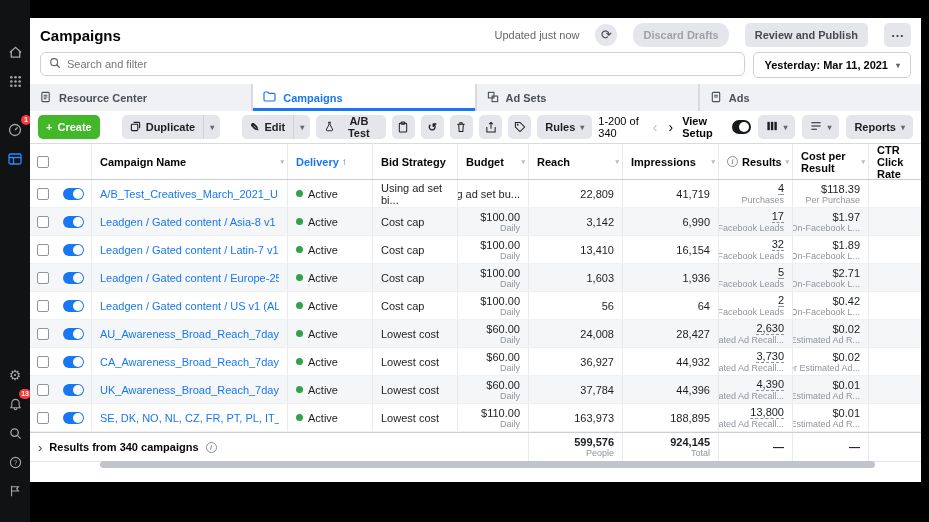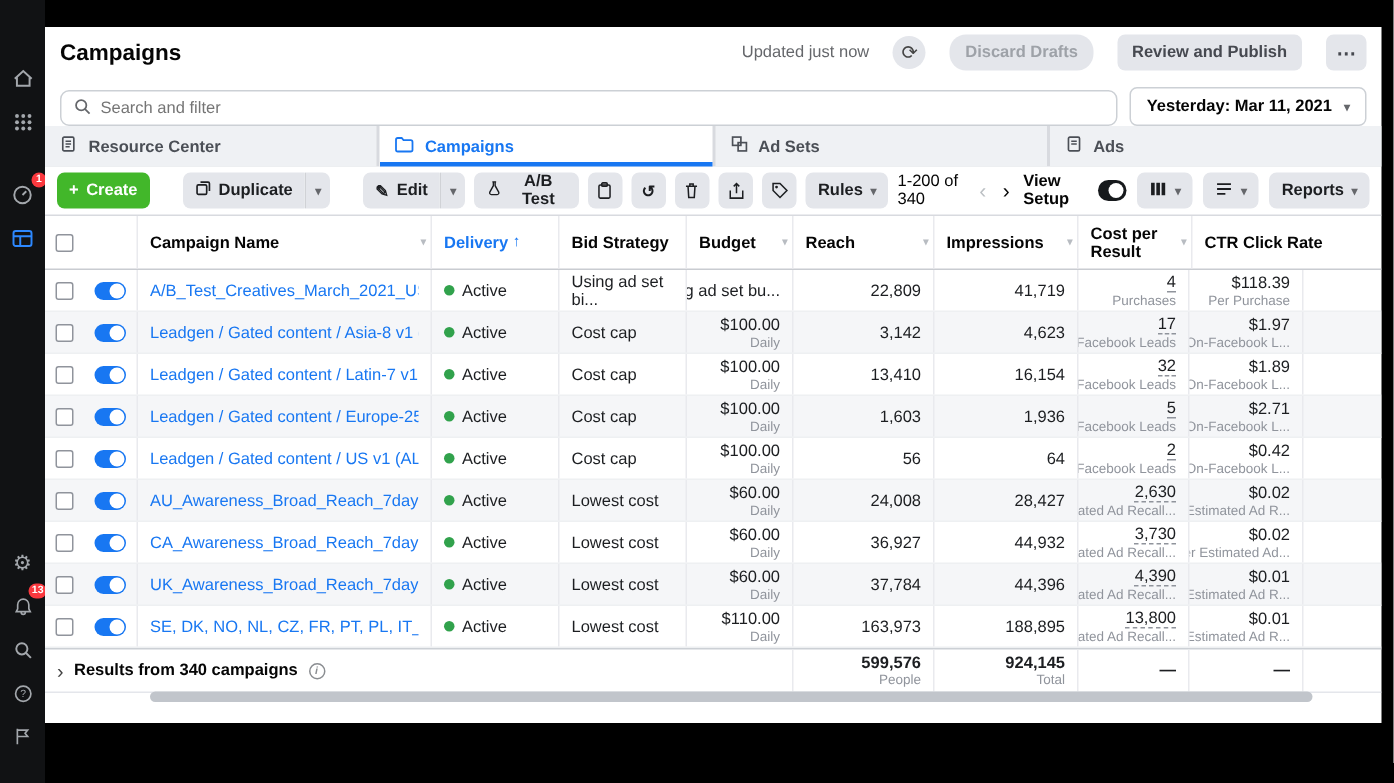--- a/index.html
+++ b/index.html
@@ -30,21 +30,21 @@
   .topbar-right { margin-left:auto; display:flex; align-items:center; gap:16px; }
   .updated { color:#65676b; font-size:11px; }
   .round-btn { width:22px; height:22px; border-radius:50%; border:none; background:#e4e6eb; color:#444;
                font-size:13px; line-height:20px; }
   .btn { background:#e4e6eb; border:none; border-radius:5px; height:24px; padding:0 10px;
          font-size:11px; font-weight:bold; color:#464950; display:inline-flex; align-items:center; gap:5px; }
   .btn.muted { color:#9ea2a8;border-radius:11px; }
   .btn.sq { padding:0 7px; font-size:13px; }
 
   
-  .searchrow { height:32px; display:flex; align-items:flex-end; gap:8px; padding:0 10px; }
+  .searchrow { height:32px; display:flex; align-items:flex-start; gap:8px; padding:0 10px; }
   .searchbox { flex:1; height:24px; border:1px solid #ccd0d5; border-radius:6px; display:flex;
                align-items:center; gap:6px; padding:0 8px; color:#65676b; }
   .searchbox input { border:none; outline:none; flex:1; font-size:11px; color:#1c1e21; background:transparent; }
   .datepicker { height:26px; border:1px solid #ccd0d5; border-radius:5px; background:#fff;
                 font-size:11px; font-weight:bold; color:#050505; padding:10px 10px;
                 display:inline-flex; align-items:center; gap:8px; }
   .caret { font-size:8px; color:#65676b; }
 
   
   .tabs { height:27px; display:flex; background:#d8dadf; gap:2px; }
@@ -378,20 +378,25 @@
             <span class="sort-caret">▾</span>
         </div>
         <div class="cell c-reach">
           <span>Reach</span>
             <span class="sort-caret">▾</span>
         </div>
         <div class="cell c-imp">
           <span>Impressions</span>
             <span class="sort-caret">▾</span>
         </div>
+        <div class="cell c-results" style="gap:4px;">
+          <span class="info-circle">i</span>
+          <span>Results</span>
+            <span class="sort-caret">▾</span>
+        </div>
         <div class="cell c-cost">
           <span>Cost per Result</span>
             <span class="sort-caret">▾</span>
         </div>
         <div class="cell c-ctr">
           <span>CTR Click Rate</span>
         </div>
       </div>
 
       <div class="tbody">
@@ -452,21 +457,21 @@
             </div>
             <div class="cell c-bid">Cost cap</div>
             <div class="cell c-budget num">
               <span class="v">$100.00</span>
               <span class="sub">Daily</span>
             </div>
             <div class="cell c-reach num">
               <span class="v">3,142</span>
             </div>
             <div class="cell c-imp num">
-              <span class="v">4,623</span>
+              <span class="v">6,990</span>
             </div>
             <div class="cell c-results num">
               <span class="v dashed">17</span>
               <span class="sub">On-Facebook Leads</span>
             </div>
             <div class="cell c-cost num">
               <span class="v">$1.97</span>
               <span class="sub">Per On-Facebook L...</span>
             </div>
             <div class="cell c-ctr"></div>

